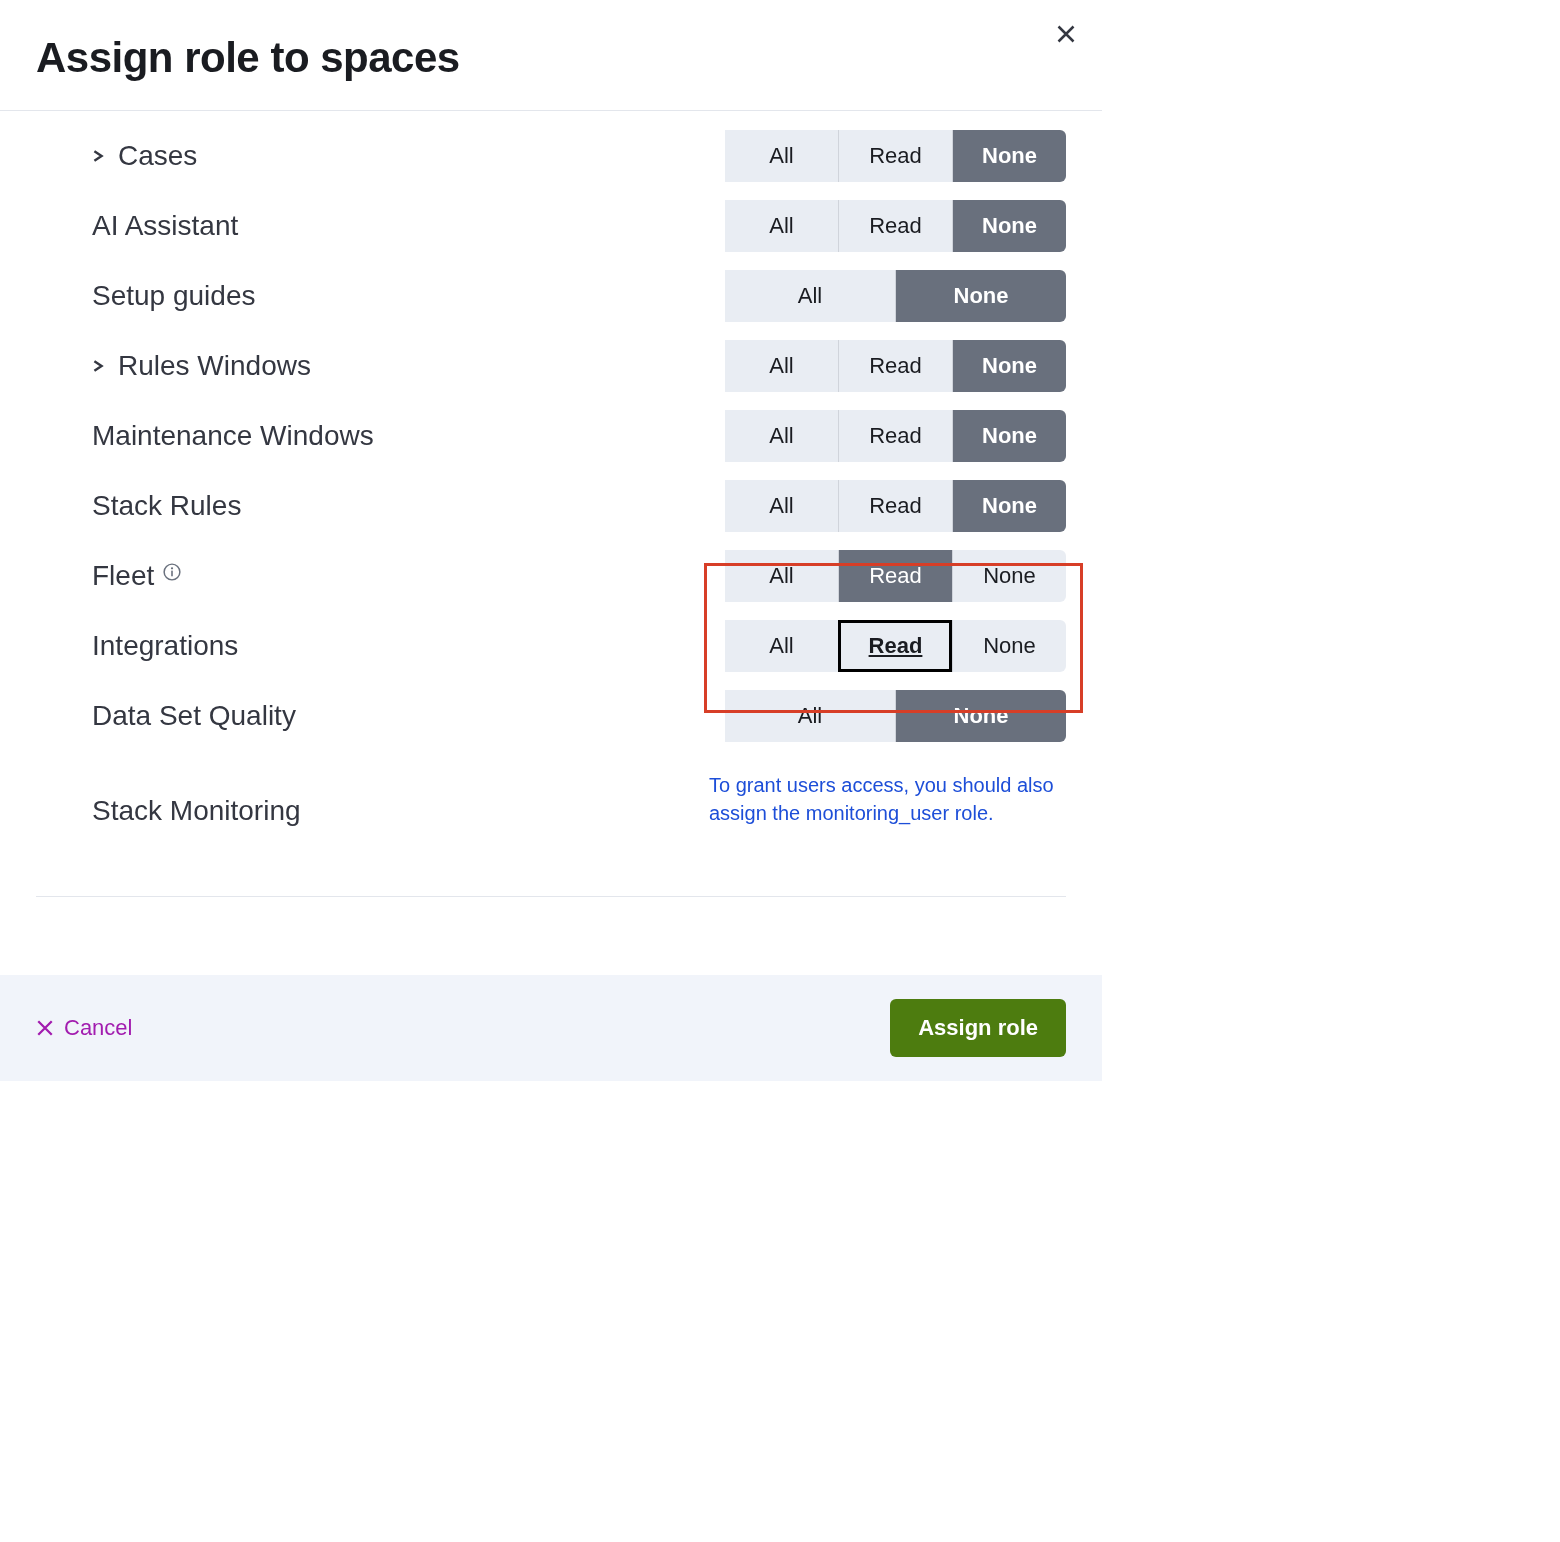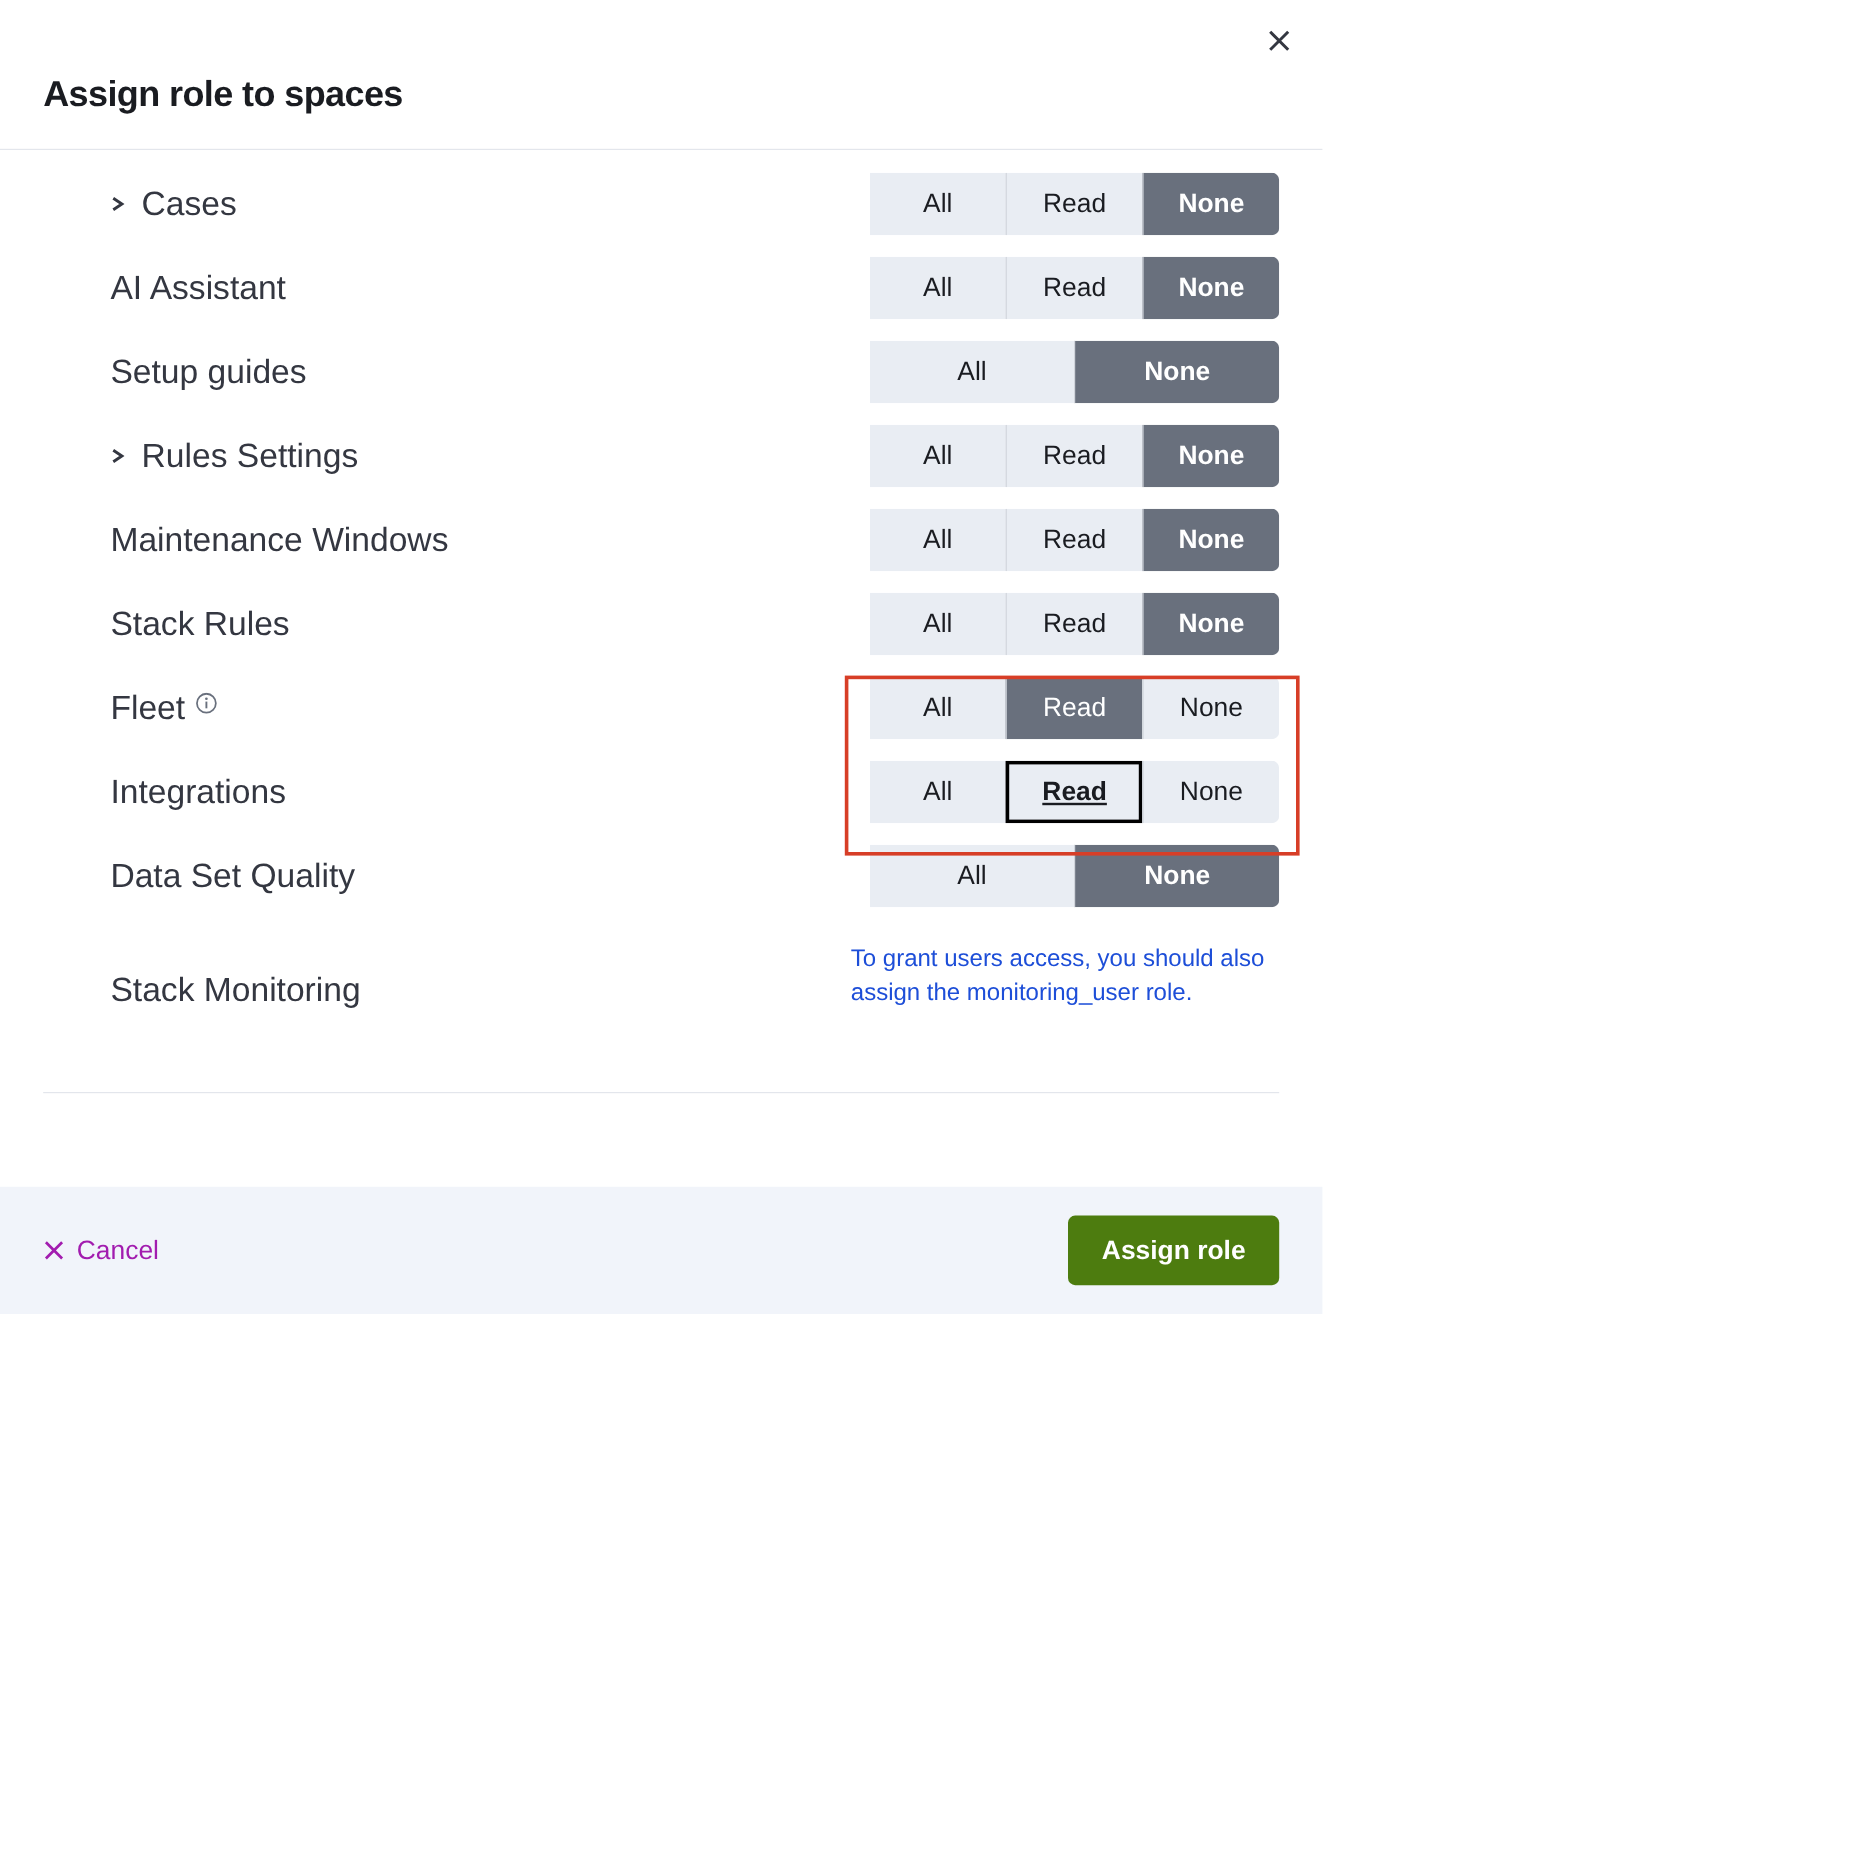--- a/index.html
+++ b/index.html
@@ -11,24 +11,23 @@
     .modal {
       width: 1102px;
       position: relative;
     }
     .modal-header {
       padding: 34px 36px 28px;
       border-bottom: 1px solid #e3e6ec;
       position: relative;
     }
     .modal-title {
-      font-size: 30px;
+      font-size: 42px;
       font-weight: 700;
       letter-spacing: -0.5px;
-      margin-top: 28px;
     }
     .close-btn {
       position: absolute;
       top: 20px;
       right: 22px;
       width: 28px;
       height: 28px;
       background: none;
       border: none;
       cursor: pointer;
@@ -224,21 +223,21 @@
       </div>
     </div>
 
     <div class="feature-row">
       <div class="feature-label-wrap has-chevron">
         <span class="chevron-icon">
             <svg viewBox="0 0 10 10">
               <path d="M2 1 L8 5 L2 9" stroke="currentColor" stroke-width="2" fill="none"></path>
             </svg>
           </span>
-        <span class="feature-label">Rules Settings</span>
+        <span class="feature-label">Rules Windows</span>
       </div>
       <div class="toggle-group">
         <button class="toggle-btn">All</button>
         <button class="toggle-btn">Read</button>
         <button class="toggle-btn selected">None</button>
       </div>
     </div>
 
     <div class="feature-row">
       <div class="feature-label-wrap">

